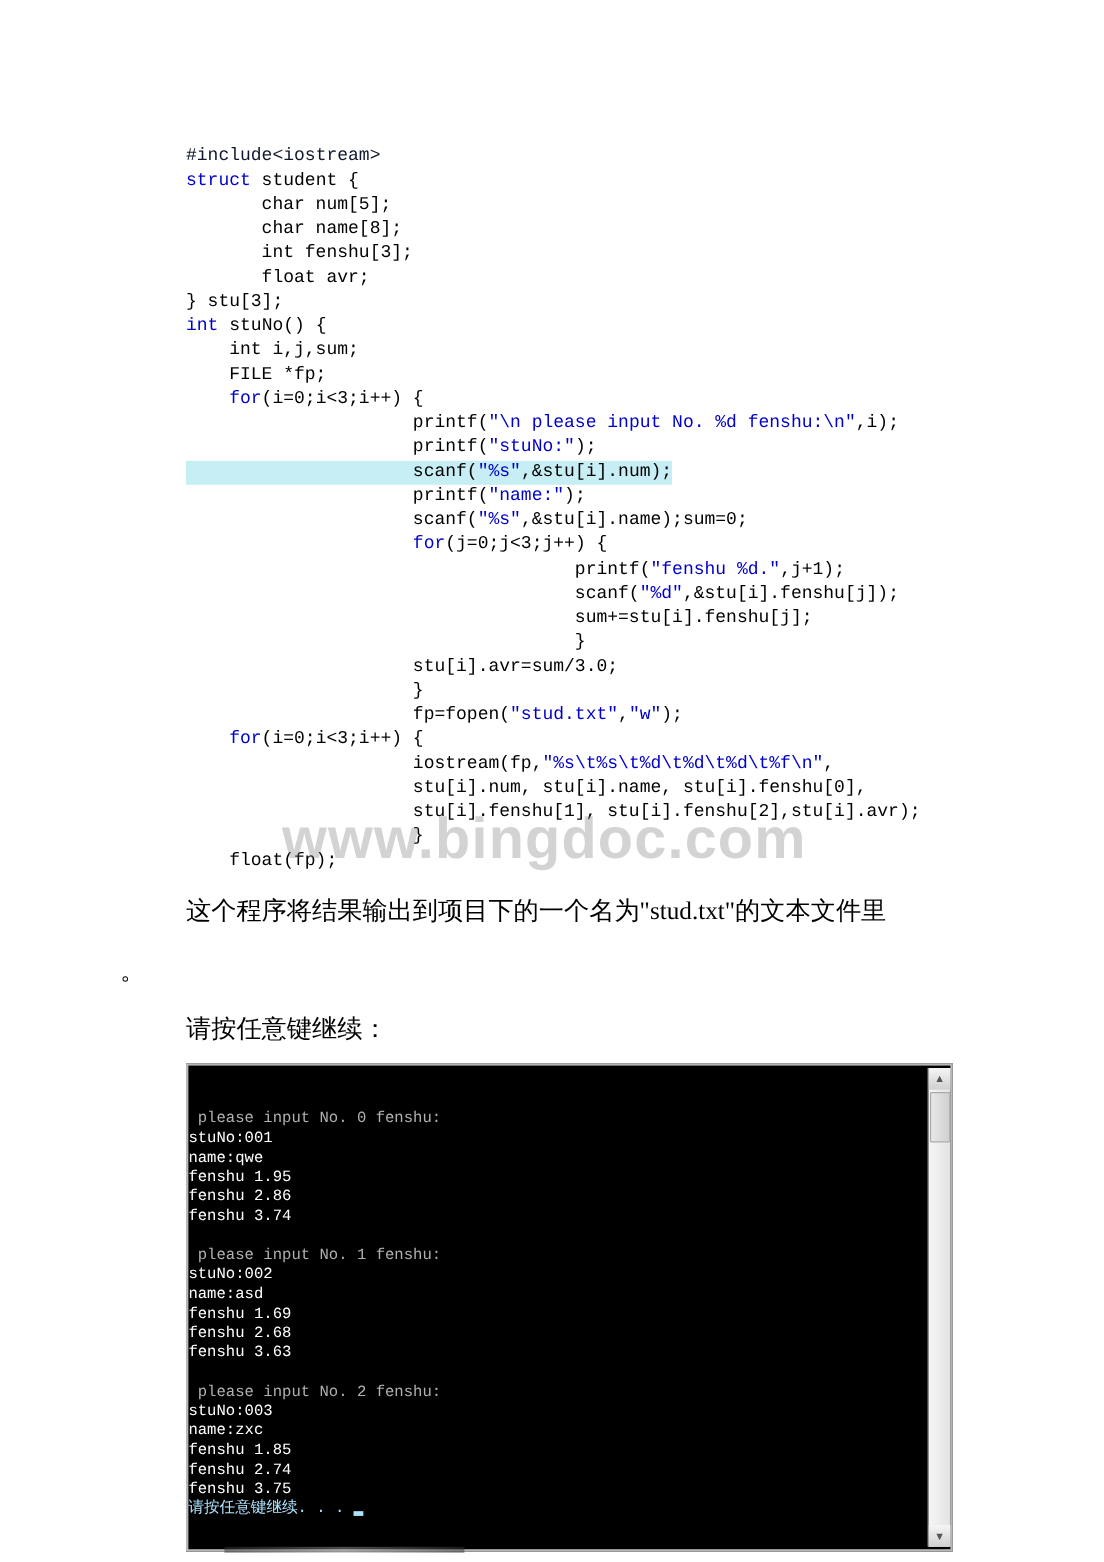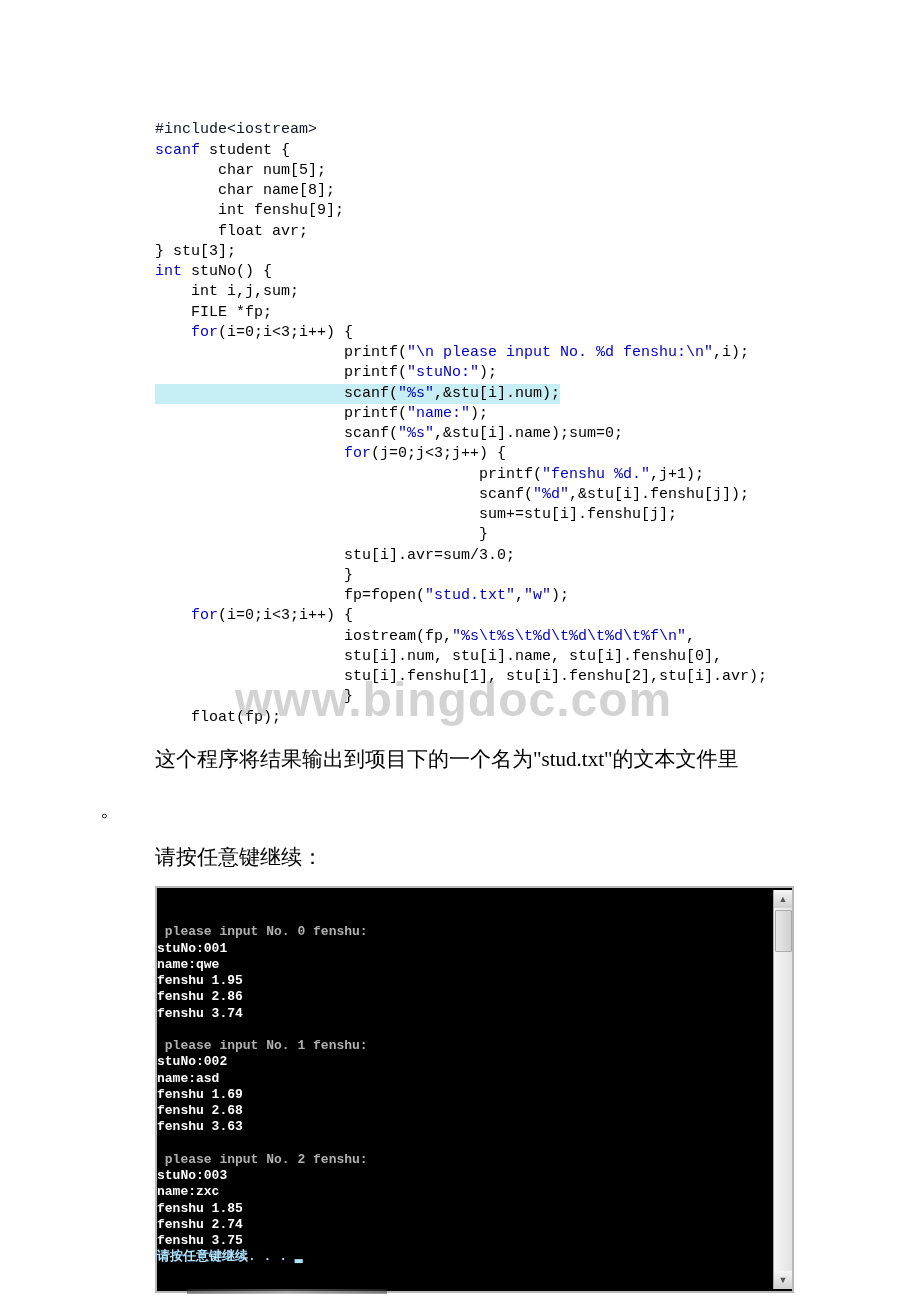--- a/index.html
+++ b/index.html
@@ -58,21 +58,20 @@
     background:linear-gradient(90deg, #333, #999, #333);
     opacity:.5;
   }
   .console {
     font-family: "SimSun", "Courier New", monospace;
     font-size: 13px;
     line-height: 1.25;
     color: #c8c8c8;
     padding: 4px 0 25px 0;
     white-space: pre;
-    font-weight: bold;
   }
   .console .inp { color: #fff; }
   .console .grey { color: #b0b0b0; }
   .console .cn { color: #aee3ff; }
   .scrollbar {
     position: absolute;
     top: 2px; right: 0; bottom: 2px;
     width: 18px;
     background: linear-gradient(90deg,#f5f5f5,#e3e3e3);
     border-left:1px solid #aaa;
@@ -92,24 +91,24 @@
     border-radius:1px;
   }
 </style>
 </head>
 <body>
 
 <div class="page">
 
   <div class="code-block">
 <span class="pp">#include</span><span class="pp">&lt;iostream&gt;</span>
-<span class="kw">scanf</span><span class="plain"> student {</span>
+<span class="kw">struct</span><span class="plain"> student {</span>
 <span class="plain">       char num[5];</span>
 <span class="plain">       char name[8];</span>
-<span class="plain">       int fenshu[9];</span>
+<span class="plain">       int fenshu[3];</span>
 <span class="plain">       float avr;</span>
 <span class="plain">} stu[3];</span>
 <span class="kw">int</span><span class="plain"> stuNo() {</span>
 <span class="plain">    int i,j,sum;</span>
 <span class="plain">    FILE *fp;</span>
 <span class="kw">    for</span><span class="plain">(i=0;i&lt;3;i++) {</span>
 <span class="plain">                     printf(</span><span class="str">"\n please input No. %d fenshu:\n"</span><span class="plain">,i);</span>
 <span class="plain">                     printf(</span><span class="str">"stuNo:"</span><span class="plain">);</span>
 <span class="hl-line"><span class="plain">                     scanf(</span><span class="str">"%s"</span><span class="plain">,&amp;stu[i].num);</span></span>
 <span class="plain">                     printf(</span><span class="str">"name:"</span><span class="plain">);</span>

